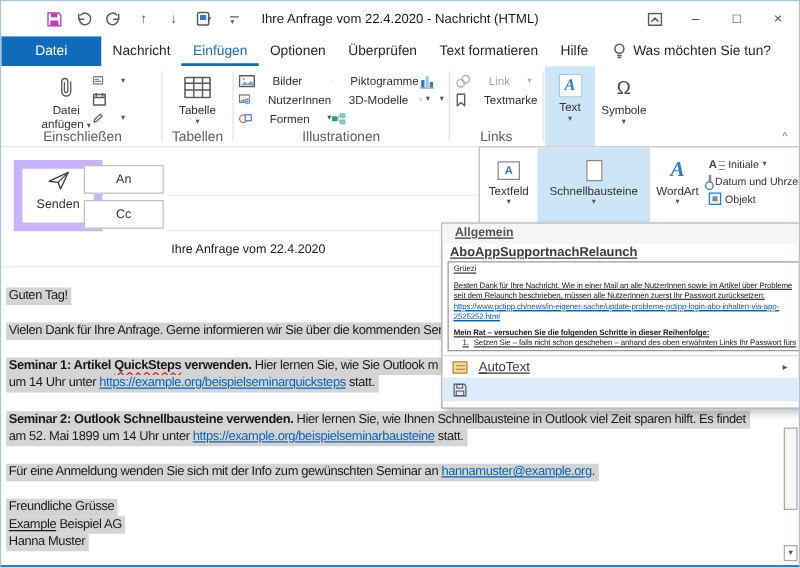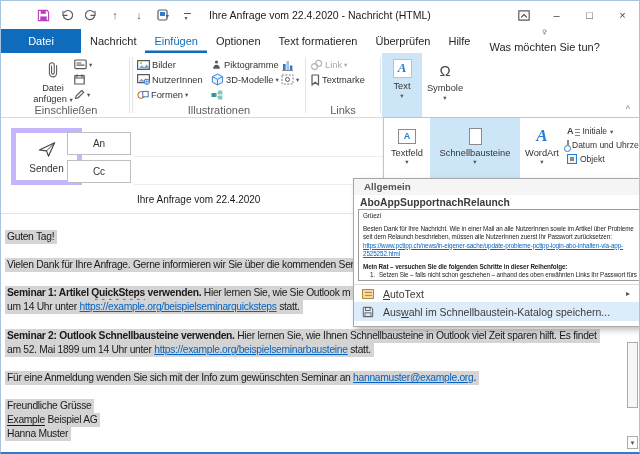--- a/index.html
+++ b/index.html
@@ -18,46 +18,46 @@
   .qcust .bar{ width:7px; height:1px; background:#5A5A5A; margin-bottom:2px;}
   .ttl { position:absolute; left:0; right:0; text-align:center; font-size:10.5px; color:#1A1A1A; pointer-events:none;}
   .wc { position:absolute; right:0; top:0; display:flex; height:28px; }
   .wcb { width:33px; height:28px; display:flex; align-items:center; justify-content:center; font-size:11px; color:#444; }
 
   
   .tabs { height:24px; display:flex; align-items:stretch; background:#fff; }
   .ftab { width:80px; background:#0F6CBD; color:#fff; font-size:11px; display:flex; align-items:center; justify-content:center; }
   .tab { padding:0 9px; font-size:11px; color:#262626; display:flex; align-items:center; }
   .tab.act { color:#0F6CBD; box-shadow:inset 0 -2.5px 0 #0F6CBD; }
-  .tellme { display:flex; align-items:center; gap:6px; margin-left:10px; font-size:11px; color:#262626;flex-direction:column; }
+  .tellme { display:flex; align-items:center; gap:6px; margin-left:10px; font-size:11px; color:#262626; }
 
   
   .ribbon { position:relative; height:65px; border-bottom:1px solid #DADADA; display:flex; padding-left:3px; background:#fff; }
   .rg { position:relative; display:flex; justify-content:center; padding:2px 2px 13px; }
   .rgl { position:absolute; bottom:1px; left:0; right:0; text-align:center; font-size:11px; color:#5E5E5E; white-space:nowrap;}
   .rdiv { width:1px; background:#E4E4E4; margin:4px 1px; }
   .bb { display:flex; flex-direction:column; align-items:center; padding-top:2px; }
   .bb .ic { height:26px; display:flex; align-items:center; }
   .bl { font-size:9.3px; line-height:10.5px; color:#333; text-align:center; white-space:nowrap;}
   .da { font-size:6.5px; color:#555; line-height:7px; }
   .scol { display:flex; flex-direction:column; gap:2px; padding-top:3px; }
-  .sr { display:flex; align-items:center; gap:2px; height:13px; font-size:9.3px; color:#333; white-space:nowrap; }
+  .sr { display:flex; align-items:center; gap:14px; height:13px; font-size:9.3px; color:#333; white-space:nowrap; }
   .grayt { color:#A8A8A8 !important; }
   .textbtn { background:#CDE6F7; padding:2px 5px 1px; }
   .abox { width:19px; height:19px; border:1px solid #A8C6DE; background:#fff; display:flex; align-items:center; justify-content:center; }
   .bluA { font-family:"Liberation Serif", serif; font-style:italic; font-weight:bold; color:#2B7CD3; font-size:13px; }
   .omega { font-size:15px; color:#444; }
   .collapse { position:absolute; right:9px; bottom:3px; font-size:9px; color:#777; }
 
   svg { display:block; }
   .ns { fill:none; stroke:#5A5A5A; stroke-width:1.2; stroke-linecap:round; stroke-linejoin:round; }
 
   
   .mh { position:absolute; top:117px; left:0; right:0; height:96px; background:#fff; }
-  .send { position:absolute; left:10px; top:10px; width:71px; height:57px; border:5px solid #c4b5fd; display:flex; flex-direction:column; align-items:center; justify-content:center; gap:4px; font-size:10px; color:#333; background:#fff;}
+  .send { position:absolute; left:10px; top:10px; width:71px; height:57px; border:7px solid #c4b5fd; display:flex; flex-direction:column; align-items:center; gap:4px; font-size:10px; color:#333; background:#fff;}
   .fldbtn { position:absolute; left:66px; width:64px; height:23px; border:1px solid #BFBFBF; display:flex; align-items:center; justify-content:center; font-size:10px; color:#333; background:#fff;}
   .fline { position:absolute; left:133px; right:0; height:1px; background:#EDEDED; }
   .slab { position:absolute; left:88px; top:76px; font-size:10px; color:#666;margin-top:32px; }
   .sval { position:absolute; left:136px; top:76px; font-size:10px; color:#1A1A1A; }
   .mhb { position:absolute; bottom:0; left:0; right:0; height:1px; background:#E3E3E3; }
 
   
   .mb { position:absolute; top:213px; bottom:2px; left:0; right:13px; overflow:hidden; font-size:10.3px; letter-spacing:-0.3px; color:#1A1A1A; background:#fff;}
   .line { position:absolute; left:4px; white-space:nowrap; }
   .hl { background:#D4D4D4; padding:1px 3px 2px 2px; }
@@ -87,21 +87,21 @@
   .waA { font-family:"Liberation Serif", serif; font-style:italic; font-weight:bold; font-size:17px; color:#2B7CD3; }
   .ini-ic { display:flex; align-items:flex-end; gap:1px; }
   .ini-ic .A { font-size:9px; font-weight:bold; color:#444; line-height:9px;}
   .ini-lines { width:5px; height:7px; background:repeating-linear-gradient(#888 0 1px, transparent 1px 3px); }
   .dt-ic { width:11px; height:10px; border:1px solid #8A8A8A; border-top:3px solid #8A8A8A; position:relative; }
   .dt-ic i { position:absolute; right:-3px; bottom:-3px; width:7px; height:7px; border:1px solid #2B7CD3; border-radius:50%; background:#fff; }
   .ob-ic { width:10px; height:10px; border:1px solid #2B7CD3; background:#EAF2FA; display:flex; align-items:center; justify-content:center;}
   .ob-ic i { width:4px; height:4px; background:#8A8A8A; }
 
   
-  .qmenu { position:absolute; left:352px; top:177px; width:287px; height:149px; background:#fff; border:1px solid #A8A8A8; box-shadow:3px 3px 6px rgba(0,0,0,.25); z-index:6; color:#3B3B3B; }
+  .qmenu { position:absolute; left:352px; top:177px; width:287px; height:149px; background:#fff; border:1px solid #A8A8A8; box-shadow:3px 3px 6px rgba(0,0,0,.25); z-index:6; color:#3B3B3B;text-decoration:underline; }
   .qm-sec { height:16px; background:#F5F5F5; padding:2px 0 0 10px; font-weight:bold; font-size:9.8px; color:#555; }
   .qm-title { padding:2px 0 1px 6px; font-weight:bold; font-size:10.3px; color:#3B3B3B; }
   .qm-prev { margin-left:4px; width:300px; height:72px; border:1px solid #9A9A9A; padding:2px 4px; font-size:6.3px; line-height:8.2px; letter-spacing:-0.1px; color:#222; overflow:hidden; white-space:nowrap;}
   .qm-prev .sp { height:5px; }
   .qm-link { color:#0563C1; text-decoration:underline; }
   .qm-boldline { font-weight:bold; }
   .qm-step { display:flex; }
   .qm-step .n { width:16px; padding-left:7px; }
   .qm-sep { border-top:1px solid #DCDCDC; margin-top:3px; }
   .qm-row { height:17px; display:flex; align-items:center; padding-left:8px; gap:9px; position:relative; font-size:10.5px; }
@@ -163,22 +163,22 @@
       <span class="wcb">□</span>
       <span class="wcb">×</span>
     </div>
   </div>
 
   <div class="tabs">
     <div class="ftab">Datei</div>
     <div class="tab">Nachricht</div>
     <div class="tab act">Einfügen</div>
     <div class="tab">Optionen</div>
+    <div class="tab">Überprüfen</div>
     <div class="tab">Text formatieren</div>
-    <div class="tab">Überprüfen</div>
     <div class="tab">Hilfe</div>
     <div class="tellme">
       <svg width="11" height="14" viewBox="0 0 11 14">
           <circle cx="5.5" cy="5" r="3.6" class="ns"></circle>
           <path class="ns" d="M4.2 10.3h2.6M4.5 12h2" stroke-width="1"></path>
         </svg>
       <span>Was möchten Sie tun?</span>
     </div>
   </div>
 
@@ -213,20 +213,33 @@
               <path d="M1.5 9.5l.7-2.6 5.6-5.4 1.9 1.9-5.6 5.4z" fill="#fff" class="ns" stroke-width="1"></path>
             </svg>
             <span class="da">▾</span>
           </span>
       </div>
       <span class="rgl">Einschließen</span>
     </div>
 
     <div class="rdiv"></div>
 
+    <div class="rg" style="width:54px">
+      <div class="bb" style="width:50px">
+        <span class="ic">
+            <svg width="22" height="18" viewBox="0 0 22 18">
+              <rect x="1" y="1" width="20" height="16" class="ns" stroke-width="1"></rect>
+              <path class="ns" d="M1 5.5h20M1 11h20M8 1v16M15 1v16" stroke-width="1"></path>
+            </svg>
+          </span>
+        <span class="bl">Tabelle</span>
+        <span class="da">▾</span>
+      </div>
+      <span class="rgl">Tabellen</span>
+    </div>
 
     <div class="rdiv"></div>
 
     <div class="rg" style="width:170px">
       <div class="scol" style="width:74px">
         <span class="sr">
             <svg width="13" height="10" viewBox="0 0 13 10">
               <rect x="0.6" y="0.6" width="11.8" height="8.8" class="ns" stroke-width="1"></rect>
               <circle cx="4" cy="3.2" r="1.1" fill="#E9B23C"></circle>
               <path d="M1.5 8.4l3.4-3.2 2.3 2 2.4-2.6 2.4 2.6v1.2z" fill="#7DA5C8"></path>
@@ -452,17 +465,16 @@
         </span>
       <span><span class="accel">A</span><span>utoText</span></span>
       <span class="qm-sub">▸</span>
     </div>
     <div class="qm-row sel">
       <svg width="12" height="12" viewBox="0 0 14 14">
           <path d="M1.5 1.5h9.5l1.5 2v9H1.5z" fill="none" stroke="#595959" stroke-width="1.1"></path>
           <rect x="4" y="1.8" width="5.5" height="3.4" fill="none" stroke="#595959" stroke-width="1"></rect>
           <rect x="3.5" y="8" width="7" height="4.3" fill="none" stroke="#595959" stroke-width="1"></rect>
         </svg>
-      <span><span>Aus</span><span class="accel">w</span><span>ahl im Schnellbaustein-Katalog speichern...</span></span>
     </div>
   </div>
 
 </div>
 
 </body></html>

